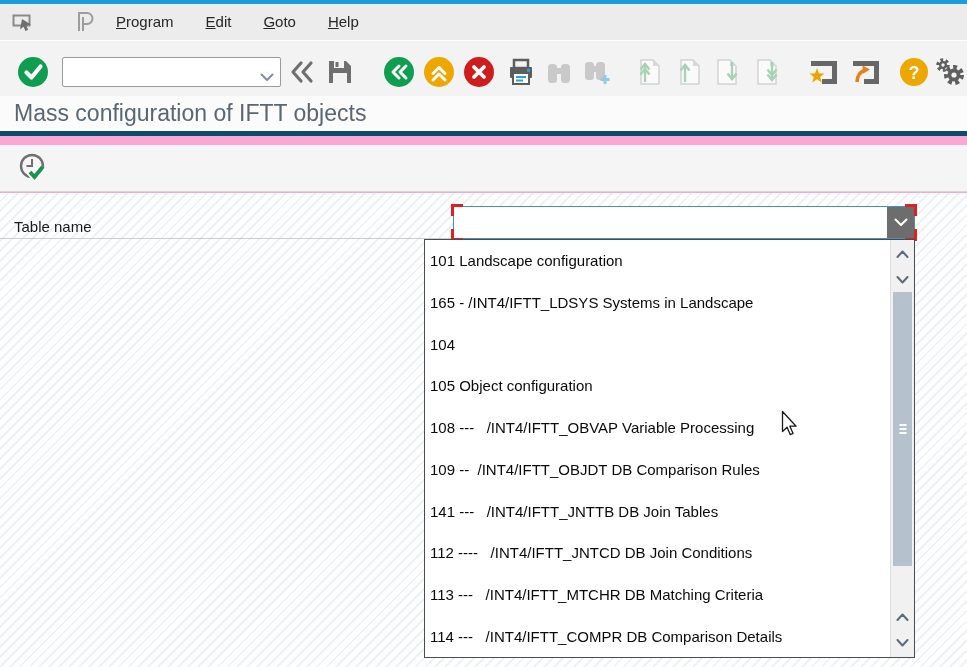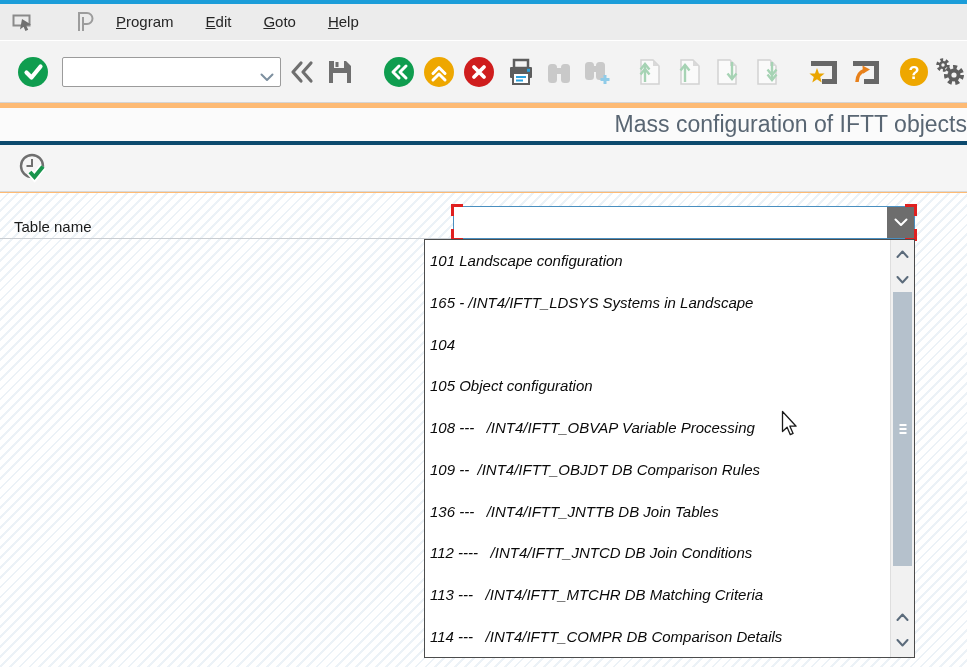--- a/index.html
+++ b/index.html
@@ -1,17 +1,17 @@
 <!DOCTYPE html>
 <html><head>
 <meta charset="utf-8">
 <style>
   html,body{margin:0;padding:0;background:#fff;}
   #app{position:relative;width:967px;height:667px;overflow:hidden;
-       font-family:"Liberation Sans",sans-serif;background:#fdba74;}
+       font-family:"Liberation Sans",sans-serif;background:#f9a8d4;}
 
   
   .topline{position:absolute;left:0;top:0;width:967px;height:4px;background:#1b9dd9;}
 
   
   .menubar{position:absolute;left:0;top:4px;width:967px;height:36px;background:#ececec;
            display:flex;align-items:center;}
   .menu-icon-wrap{margin-left:10px;width:26px;display:flex;justify-content:center;}
   .logo-wrap{margin-left:36px;width:28px;display:flex;justify-content:center;}
   .menu-item{margin-left:0;padding:0 16px;font-size:15px;color:#262626;height:36px;
@@ -24,22 +24,22 @@
            border-top:1px solid #ffffff;border-bottom:1px solid #d4d4d4;
            display:flex;align-items:center;box-sizing:border-box;padding-left:16px;}
   .tb-btn{display:flex;align-items:center;justify-content:center;flex:0 0 auto;}
   .cmd-field{position:relative;margin-left:12px;width:219px;height:30px;flex:0 0 auto;}
   .cmd-field input{width:100%;height:100%;box-sizing:border-box;border:1px solid #9b9b9b;
                    border-radius:2px;background:#fff;padding:0 24px 0 6px;font-size:14px;
                    font-family:"Liberation Sans",sans-serif;outline:none;}
   .cmd-chev{position:absolute;right:7px;top:11px;}
 
   
-  .titlebar{position:absolute;left:0;top:108px;width:967px;height:40px;background:#fbfbfb;
-            border-bottom:7px solid #0c4a6e;box-sizing:border-box;display:flex;align-items:center;justify-content:flex-end;}
+  .titlebar{position:absolute;left:0;top:96px;width:967px;height:40px;background:#fbfbfb;
+            border-bottom:5px solid #0c4a6e;box-sizing:border-box;display:flex;align-items:center;}
   .page-title{margin-left:14px;font-size:23px;color:#596673;}
 
   
   .apptoolbar{position:absolute;left:0;top:145px;width:967px;height:47px;background:#f5f5f5;
               border-bottom:1px solid #d8d8d8;box-sizing:border-box;display:flex;align-items:center;}
   .exec-wrap{margin-left:16px;}
 
   
   .content{position:absolute;left:0;top:193px;width:967px;height:474px;
            background:repeating-linear-gradient(135deg,#ffffff 0px,#ffffff 5px,#ecf2f7 5px,#ecf2f7 7px);}
@@ -56,21 +56,21 @@
   .dd-btn{position:absolute;right:0;top:0;width:27px;height:100%;background:#6d6d6d;
           display:flex;align-items:center;justify-content:center;cursor:pointer;}
   .corner{position:absolute;width:9px;height:9px;}
   .corner.tl{left:-3px;top:-3px;border-left:3px solid #e02020;border-top:3px solid #e02020;}
   .corner.tr{right:-3px;top:-3px;border-right:3px solid #e02020;border-top:3px solid #e02020;}
   .corner.bl{left:-3px;bottom:-3px;border-left:3px solid #e02020;border-bottom:3px solid #e02020;}
   .corner.br{right:-3px;bottom:-3px;border-right:3px solid #e02020;border-bottom:3px solid #e02020;}
 
   
   .ddl{position:absolute;left:424px;top:46px;width:491px;height:419px;background:#ffffff;
-       border:1px solid #4c4c4c;box-sizing:border-box;font-style:italic;}
+       border:1px solid #4c4c4c;box-sizing:border-box;}
   .ddl-items{position:absolute;left:0;top:0;right:24px;bottom:0;display:flex;flex-direction:column;}
   .ddl-item{flex:1 1 0;display:flex;align-items:center;padding-left:5px;font-size:15px;
             color:#0a0a0a;white-space:pre;cursor:default;}
   .ddl-item.hl{background:#d2e4f0;}
 
   
   .sb{position:absolute;right:0;top:0;width:24px;height:100%;background:#f1f1f1;
       border-left:1px solid #dedede;box-sizing:border-box;}
   .sb-btn{position:absolute;left:0;width:100%;height:26px;display:flex;align-items:center;
           justify-content:center;cursor:pointer;}
@@ -304,21 +304,21 @@
     </div>
 
     <div class="ddl">
       <div class="ddl-items">
         <div class="ddl-item">101 Landscape configuration</div>
         <div class="ddl-item">165 - /INT4/IFTT_LDSYS Systems in Landscape</div>
         <div class="ddl-item">104</div>
         <div class="ddl-item">105 Object configuration</div>
         <div class="ddl-item">108 ---   /INT4/IFTT_OBVAP Variable Processing</div>
         <div class="ddl-item">109 --  /INT4/IFTT_OBJDT DB Comparison Rules</div>
-        <div class="ddl-item">136 ---   /INT4/IFTT_JNTTB DB Join Tables</div>
+        <div class="ddl-item">141 ---   /INT4/IFTT_JNTTB DB Join Tables</div>
         <div class="ddl-item">112 ----   /INT4/IFTT_JNTCD DB Join Conditions</div>
         <div class="ddl-item">113 ---   /INT4/IFTT_MTCHR DB Matching Criteria</div>
         <div class="ddl-item">114 ---   /INT4/IFTT_COMPR DB Comparison Details</div>
       </div>
 
       <div class="sb">
         <div class="sb-btn sb-up-top">
           <svg width="13" height="8" viewBox="0 0 13 8">
             <path d="M1.5 7 L6.5 1.5 L11.5 7" fill="none" stroke="#5b6b7b" stroke-width="2" stroke-linecap="round" stroke-linejoin="round"></path>
           </svg>

